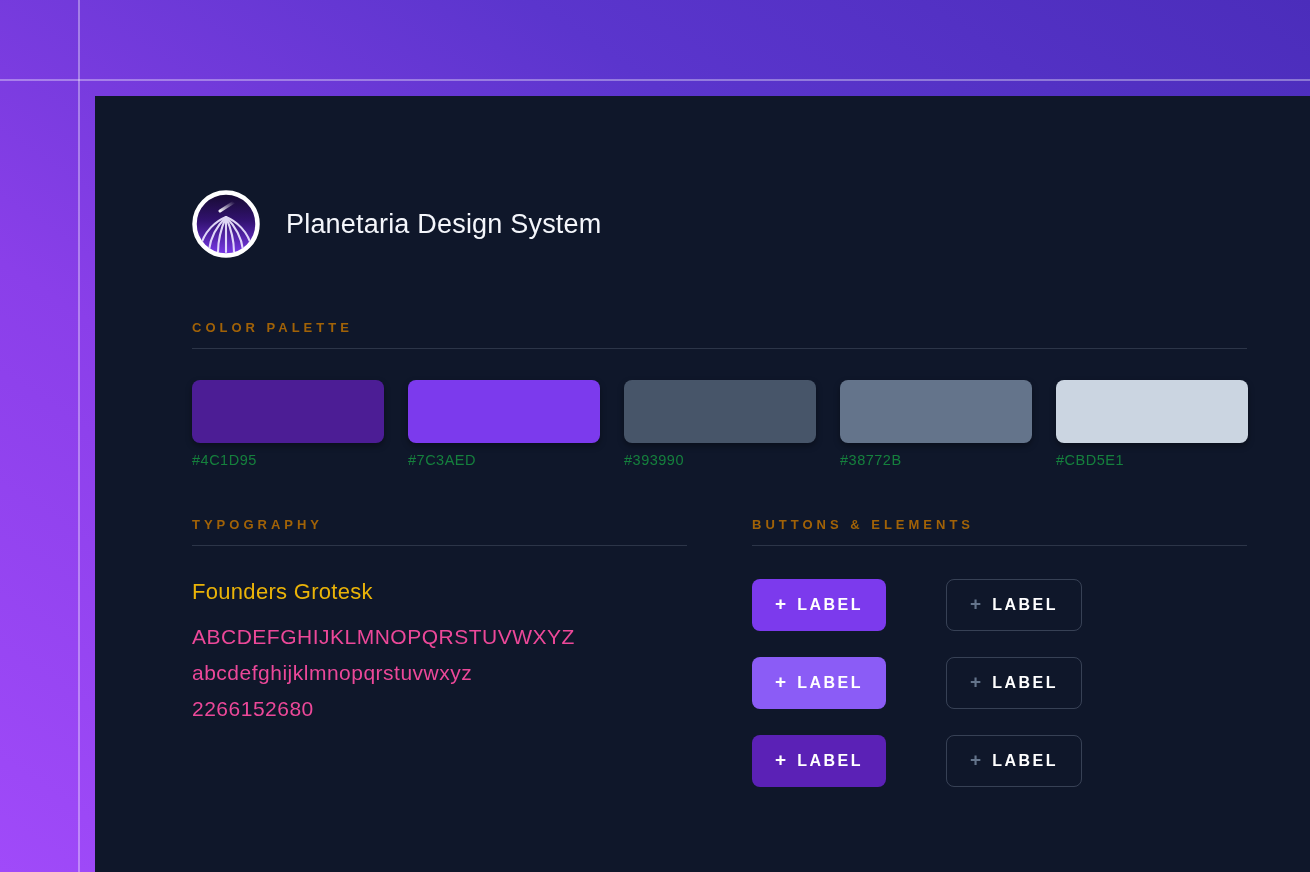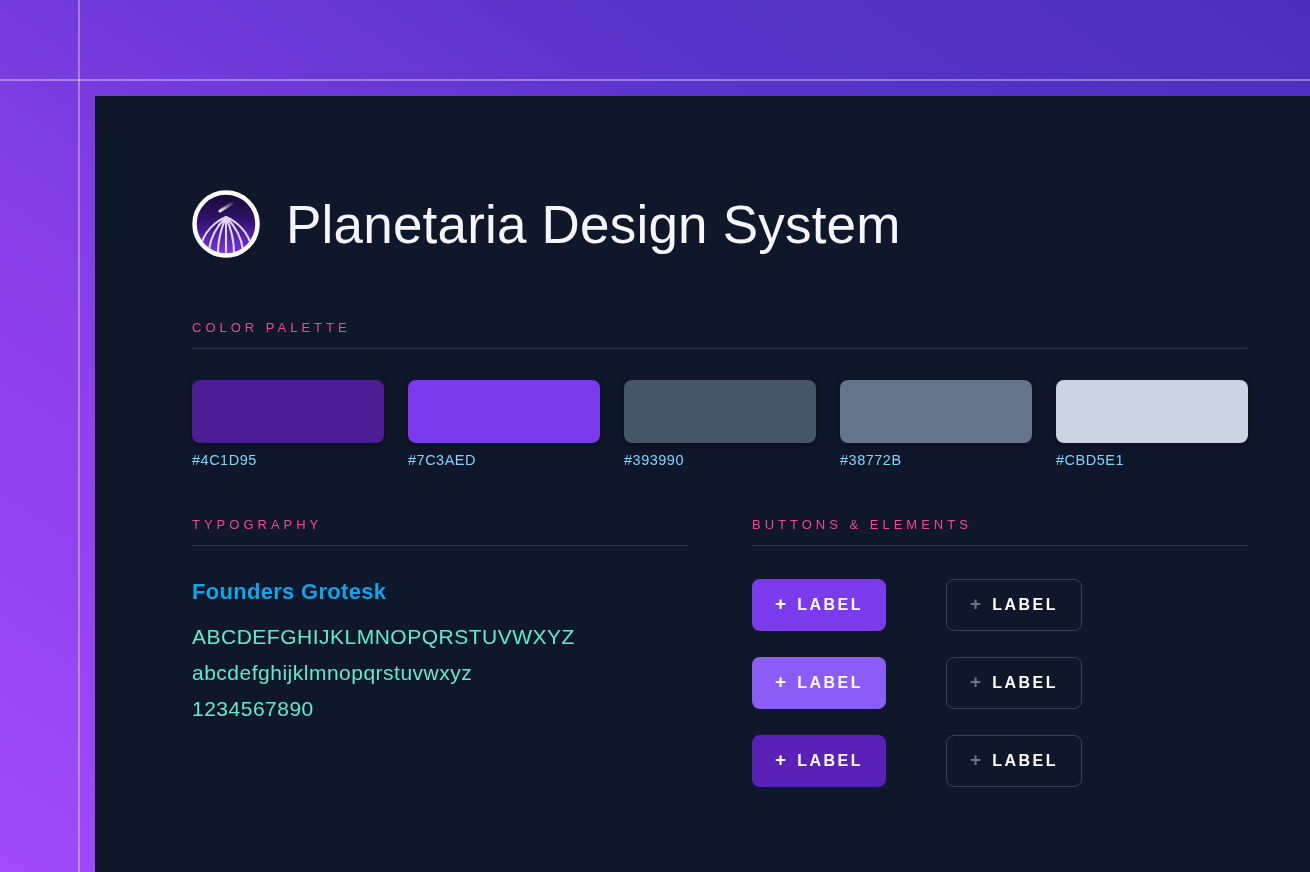--- a/index.html
+++ b/index.html
@@ -13,46 +13,46 @@
   .guide-v { position:absolute; left:78px; top:0; width:2px; height:100%; background:rgba(255,255,255,0.35); }
   .guide-h { position:absolute; left:0; top:79px; width:100%; height:2px; background:rgba(255,255,255,0.35); }
   .panel {
     position:absolute; left:95px; top:96px; right:0; bottom:0;
     background:#0F172A;
     padding:94px 63px 0 97px;
   }
   
   .header { display:flex; align-items:center; gap:26px; }
   .logo { width:68px; height:68px; flex:0 0 auto; }
-  .title { font-size:53px; font-weight:500; color:#F4F6FB; letter-spacing:0.2px; }
+  .title { font-size:27px; font-weight:500; color:#F4F6FB; letter-spacing:0.2px; }
 
   
   .sec-head {
-    font-size:13px; font-weight:400; letter-spacing:4px; color:#ec4899;
+    font-size:13px; font-weight:700; letter-spacing:4px; color:#a16207;
   }
   .divider { height:1px; background:rgba(148,163,184,0.22); margin-top:13px; }
 
   .palette-section { margin-top:62px; }
   .swatch-grid {
     margin-top:31px;
     display:grid; grid-template-columns:repeat(5, 192px);
     column-gap:24px; row-gap:23px;
   }
   .swatch-chip {
     width:192px; height:63px; border-radius:8px;
     box-shadow:0 3px 6px rgba(0,0,0,0.35);
   }
-  .swatch-hex { margin-top:9px; font-size:14.5px; letter-spacing:0.5px; color:#7dd3fc; }
+  .swatch-hex { margin-top:9px; font-size:14.5px; letter-spacing:0.5px; color:#15803d; }
 
   .two-col { display:flex; gap:65px; margin-top:49px; }
   .col { width:495px; flex:0 0 auto; }
 
-  .font-name { margin-top:33px; font-size:22px; font-weight:700; color:#0ea5e9; letter-spacing:0.3px; }
+  .font-name { margin-top:33px; font-size:22px; font-weight:400; color:#eab308; letter-spacing:0.3px; }
   .type-lines { margin-top:14px; }
-  .type-line { font-size:21px; line-height:36px; color:#5eead4; letter-spacing:0.5px; }
+  .type-line { font-size:21px; line-height:36px; color:#ec4899; letter-spacing:0.5px; }
 
   .btn-rows { margin-top:33px; }
   .btn-row { display:flex; gap:60px; margin-bottom:26px; }
   .btn {
     height:52px; border-radius:8px; display:inline-flex; align-items:center; justify-content:center;
     gap:11px; font-family:"Liberation Sans", sans-serif;
     font-size:16px; font-weight:700; letter-spacing:2.5px; color:#FFFFFF; cursor:pointer;
   }
   .btn .plus { font-size:19px; font-weight:600; letter-spacing:0; position:relative; top:-1px; }
   .btn-filled { width:134px; border:none; }
@@ -129,21 +129,21 @@
   </div>
 
   <div class="two-col">
     <div class="col">
       <div class="sec-head">TYPOGRAPHY</div>
       <div class="divider"></div>
       <div class="font-name">Founders Grotesk</div>
       <div class="type-lines">
         <div class="type-line">ABCDEFGHIJKLMNOPQRSTUVWXYZ</div>
         <div class="type-line">abcdefghijklmnopqrstuvwxyz</div>
-        <div class="type-line">1234567890</div>
+        <div class="type-line">2266152680</div>
       </div>
     </div>
 
     <div class="col">
       <div class="sec-head">BUTTONS &amp; ELEMENTS</div>
       <div class="divider"></div>
       <div class="btn-rows">
 
         <div class="btn-row">
           <button class="btn btn-filled" style="background: rgb(124, 58, 237);">

